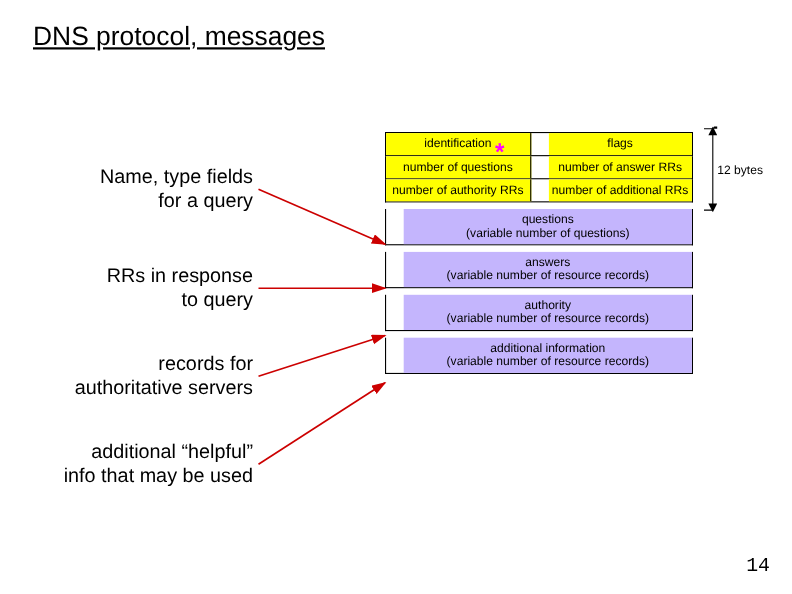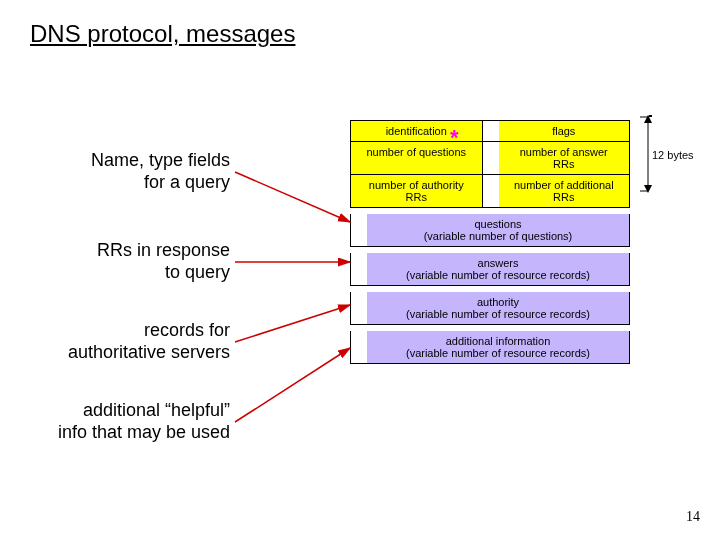--- a/index.html
+++ b/index.html
@@ -35,21 +35,21 @@
   }
   .row {
     display: flex;
     border: 1px solid #000;
     border-top: none;
   }
   .row:first-child { border-top: 1px solid #000; }
   .cell {
     flex: 1;
     text-align: center;
-    padding: 4px 12px;
+    padding: 4px 0;
     border-right: 1px solid #000;
     box-sizing: border-box;
   }
   .cell:last-child { border-right: none; margin-left: 16px; }
   .yellow { background: #ffff00; }
   .cyan   { background: #c4b5fd; }
   .gap { height: 6px; }
   .bracket {
     position: absolute;
     left: 640px;
@@ -67,22 +67,22 @@
   .arrows {
     position: absolute;
     left: 0; top: 0;
     width: 720px; height: 540px;
     pointer-events: none;
   }
   .pagenum {
     position: absolute;
     right: 20px;
     bottom: 15px;
-    font-family: Liberation Serif, serif;
-    font-size: 14px;
+    font-family: Liberation Mono, monospace;
+    font-size: 18px;
   }
   .star {
     position: absolute;
     color: #ff00ff;
     font-size: 22px;
     font-weight: bold;
     font-family: Arial, sans-serif;
   }
 </style>
 </head>

